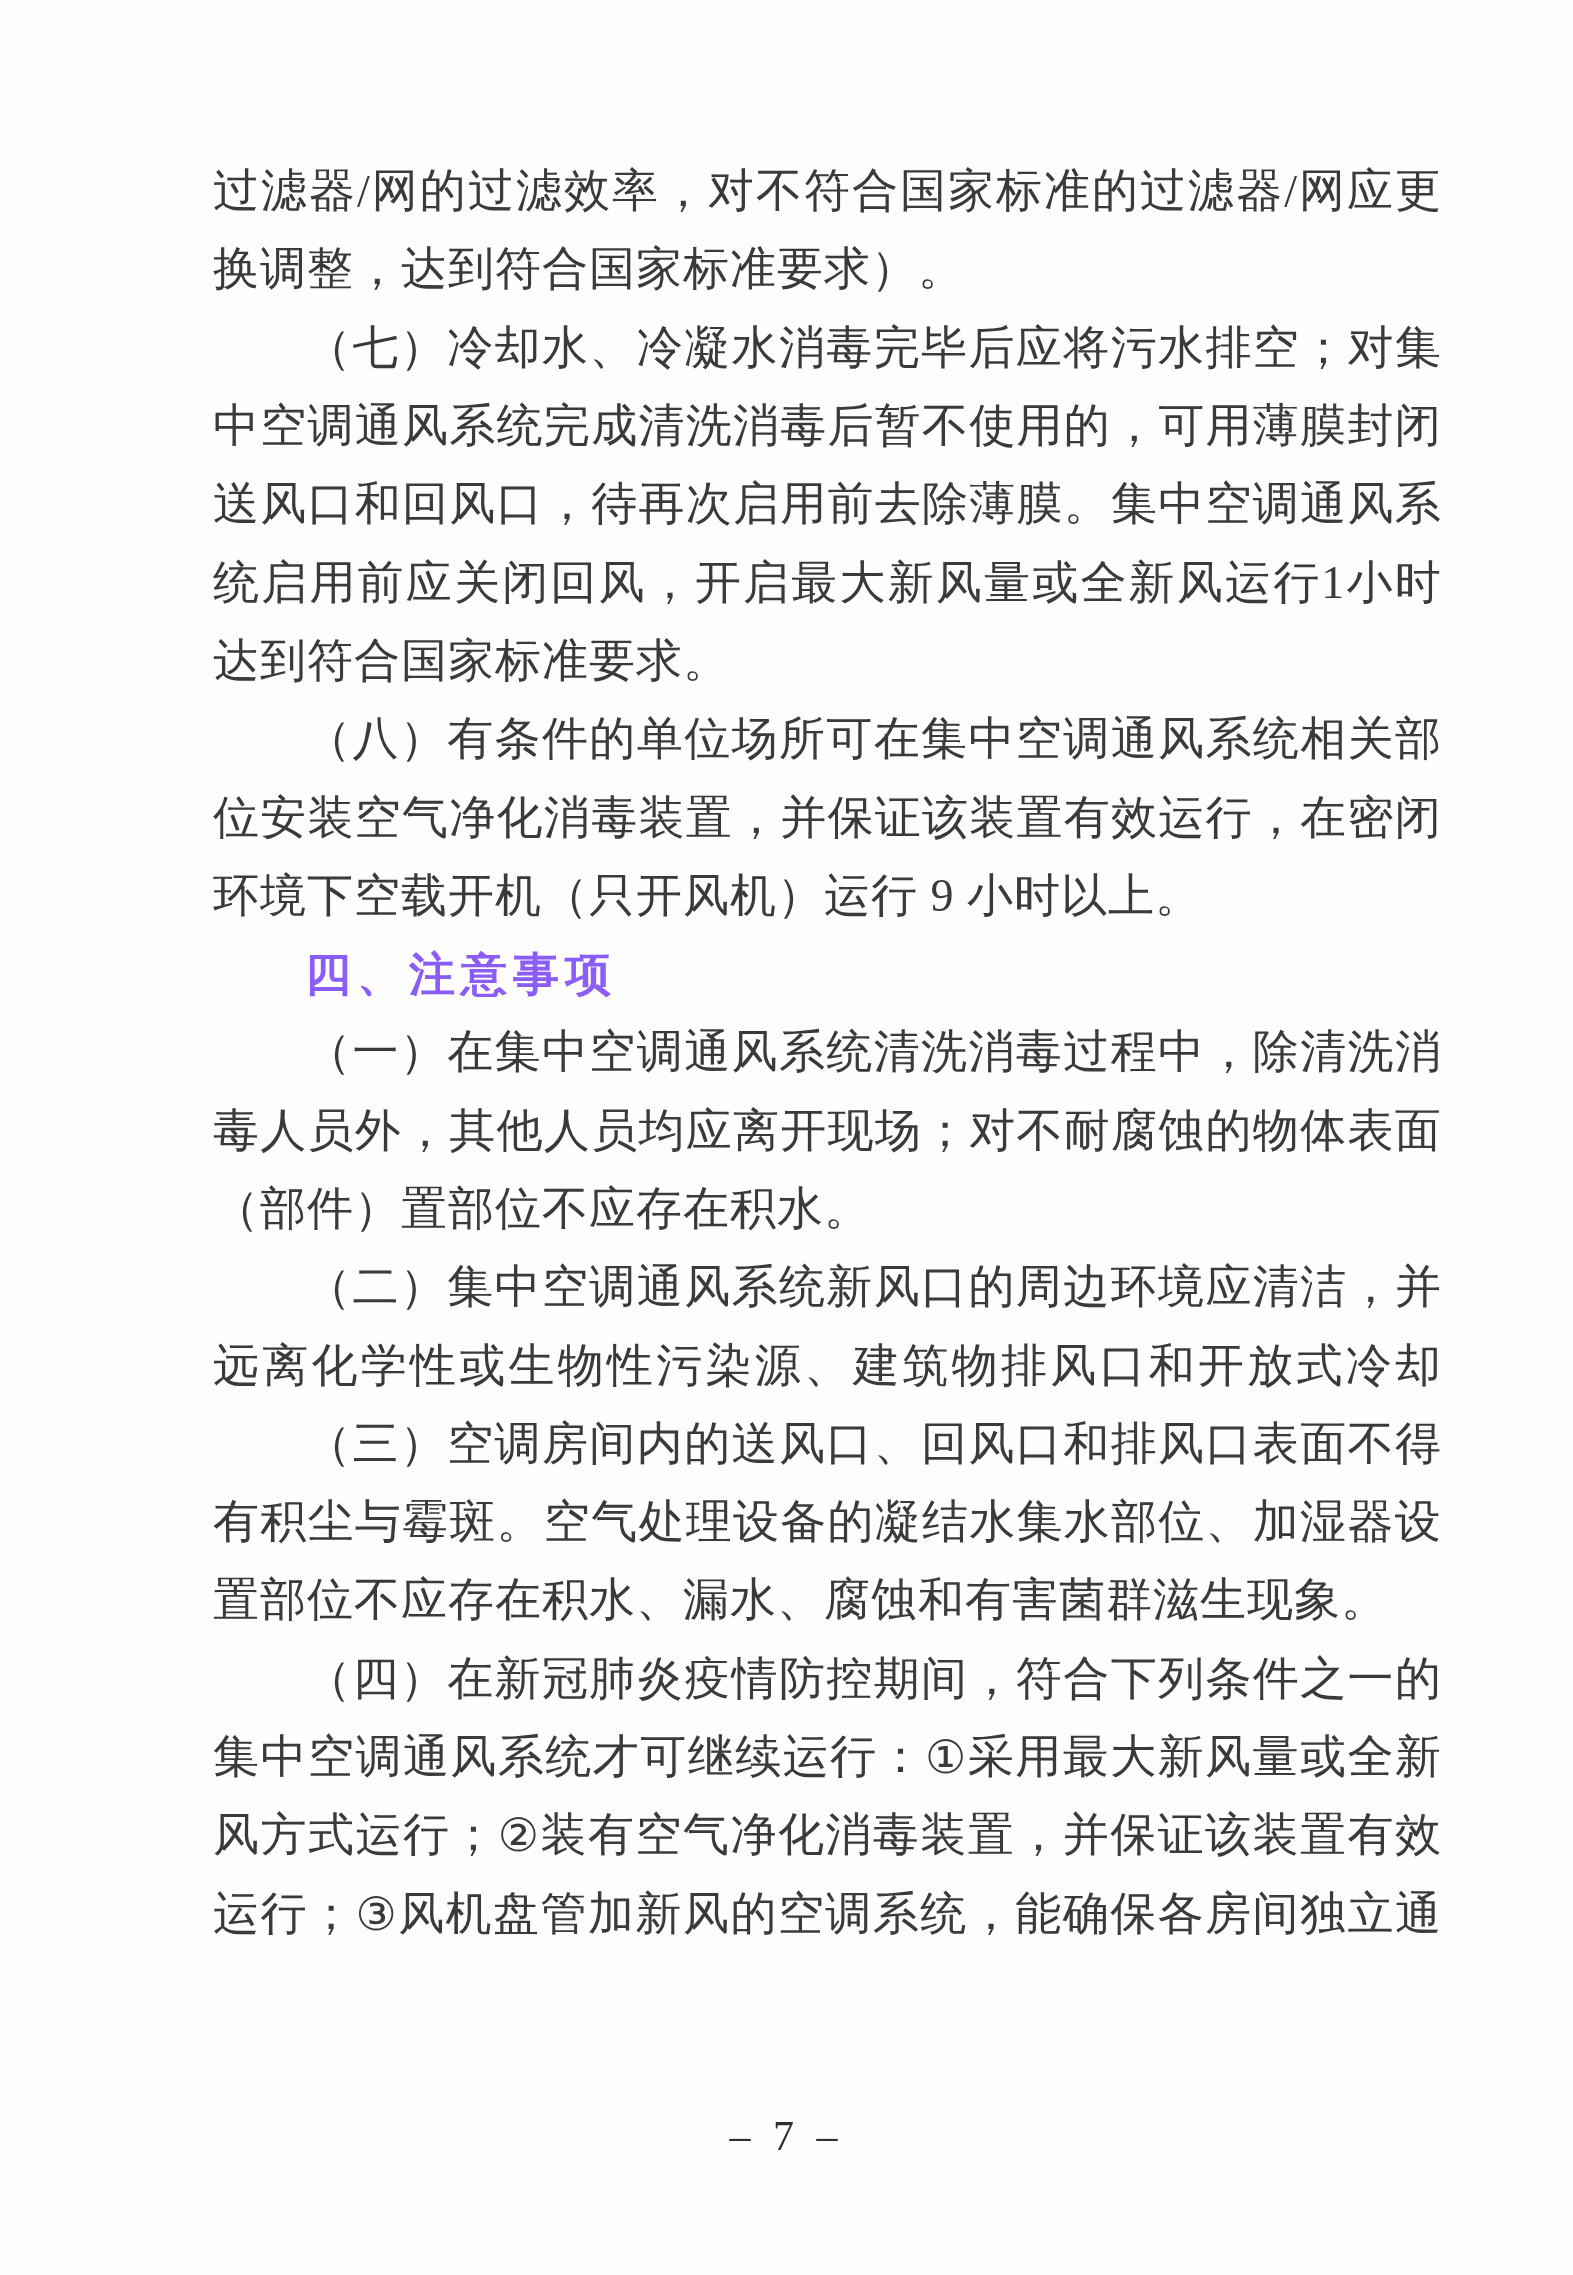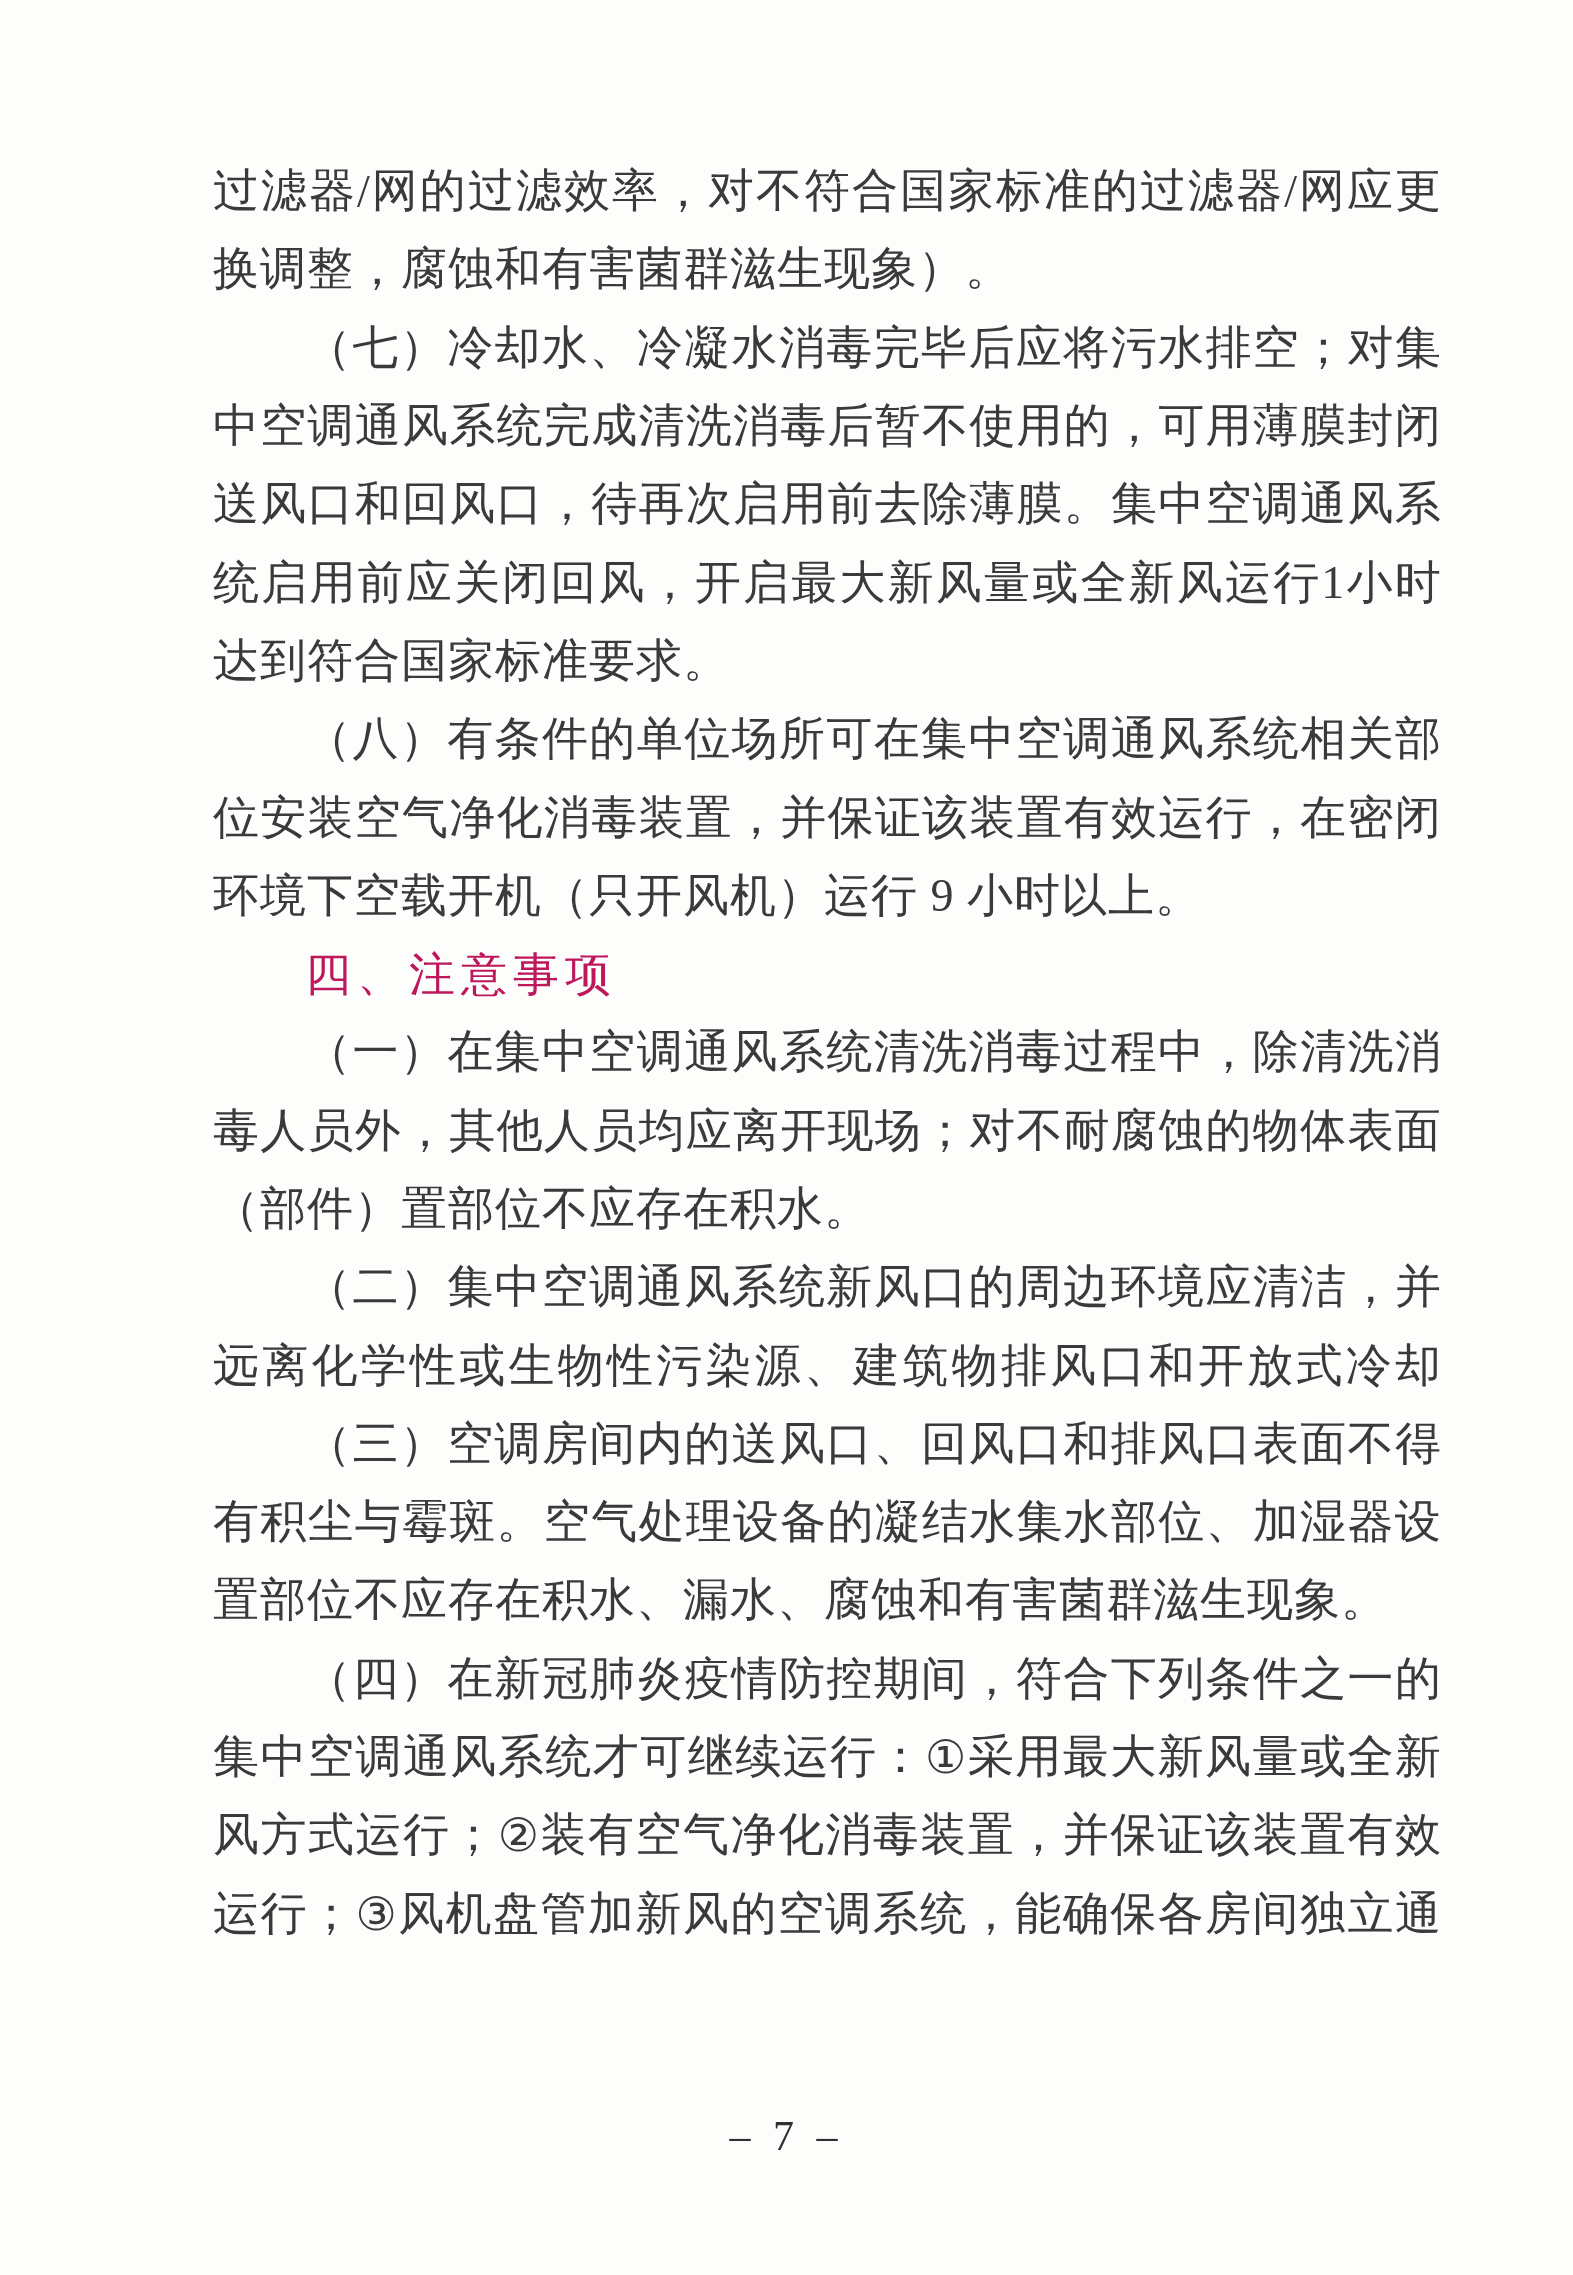--- a/index.html
+++ b/index.html
@@ -34,22 +34,22 @@
   .line.justify {
     display: flex;
     justify-content: space-between;
     align-items: center;
   }
   .line.indent {
     padding-left: 92px;
   }
   .line.heading {
     font-family: "Liberation Sans", sans-serif;
-    font-weight: 400;
-    color: #be185d;
+    font-weight: 700;
+    color: #8b5cf6;
     letter-spacing: 6px;
   }
   .footer {
     position: absolute;
     top: 2112px;
     left: 0;
     width: 100%;
     text-align: center;
     font-size: 42px;
     color: #2f2f2f;
@@ -84,21 +84,21 @@
         <span>准</span>
         <span>的</span>
         <span>过</span>
         <span>滤</span>
         <span>器</span>
         <span>/</span>
         <span>网</span>
         <span>应</span>
         <span>更</span>
       </div>
-      <div class="line plain">换调整，腐蚀和有害菌群滋生现象）。</div>
+      <div class="line plain">换调整，达到符合国家标准要求）。</div>
       <div class="line justify indent">
         <span>（</span>
         <span>七</span>
         <span>）</span>
         <span>冷</span>
         <span>却</span>
         <span>水</span>
         <span>、</span>
         <span>冷</span>
         <span>凝</span>

